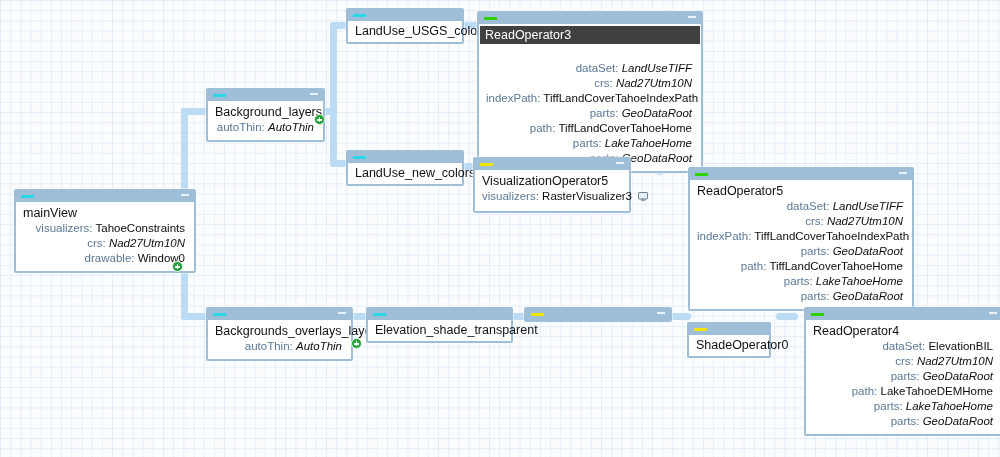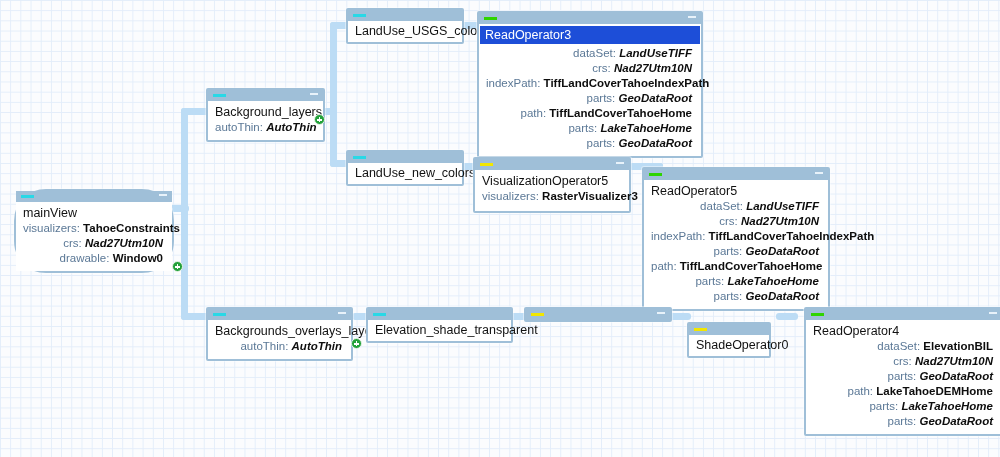--- a/index.html
+++ b/index.html
@@ -68,37 +68,37 @@
   }
   .node.compact .body { padding: 2px 7px 3px 7px; }
 
   .nodetitle {
     font-size: 12.5px;
     color: #111111;
     line-height: 16px;
     white-space: nowrap;
   }
   .nodetitle.selected {
-    background: #1d4ed8;
+    background: #404040;
     color: #ffffff;
     display: block;
-    margin: -1px -6px 2px -6px;
+    margin: -1px -6px 17px -6px;
     padding: 1px 5px 1px 5px;
   }
   .prop {
     font-size: 11.5px;
     line-height: 15px;
     white-space: nowrap;
     color: #5b7896;
     text-align: right;
     padding-right: 2px;
   }
   .prop .val {
     color: #0d0d0d;
-    font-weight: bold;
+    font-weight: normal;
   }
   .prop .val.italic {
     font-style: italic;
   }
   .prop .ico {
     display: inline-block;
     vertical-align: -2px;
     margin-left: 3px;
   }
   
@@ -138,21 +138,21 @@
   <div class="edge h" style="left:461px; top:163px; width:18px;"></div>
 
   <div class="edge h" style="left:629px; top:163px; width:34px;"></div>
   <div class="edge v" style="left:656px; top:163px; height:12px;"></div>
 
   <div class="edge h" style="left:352px; top:313px; width:20px;"></div>
   <div class="edge h" style="left:509px; top:313px; width:20px;"></div>
   <div class="edge h" style="left:669px; top:313px; width:22px;"></div>
   <div class="edge h" style="left:776px; top:313px; width:22px;"></div>
 
-  <div class="node" style="left:14px; top:189px; width:160px;border-radius:32px;">
+  <div class="node" style="left:14px; top:189px; width:182px;">
     <div class="titlebar">
       <span class="marker"></span>
       <span class="minbtn"></span>
     </div>
     <div class="body">
       <div class="nodetitle">mainView</div>
       <div class="prop">
         <span>visualizers:</span>
         <span class="val">TahoeConstraints</span>
       </div>
@@ -252,21 +252,21 @@
         <span class="ico">
           <svg width="11" height="10" viewBox="0 0 11 10">
             <rect x="0.5" y="0.5" width="9" height="6.5" rx="0.6" fill="#e7eef4" stroke="#6d7f8f" stroke-width="1"></rect>
             <rect x="3" y="7.4" width="4.5" height="1.3" fill="#6d7f8f"></rect>
           </svg>
         </span>
       </div>
     </div>
   </div>
 
-  <div class="node" style="left:642px; top:167px; width:188px;">
+  <div class="node" style="left:688px; top:167px; width:226px;">
     <div class="titlebar">
       <span class="marker green"></span>
       <span class="minbtn"></span>
     </div>
     <div class="body">
       <div class="nodetitle">ReadOperator5</div>
       <div class="prop">
         <span>dataSet:</span>
         <span class="val italic">LandUseTIFF</span>
       </div>

